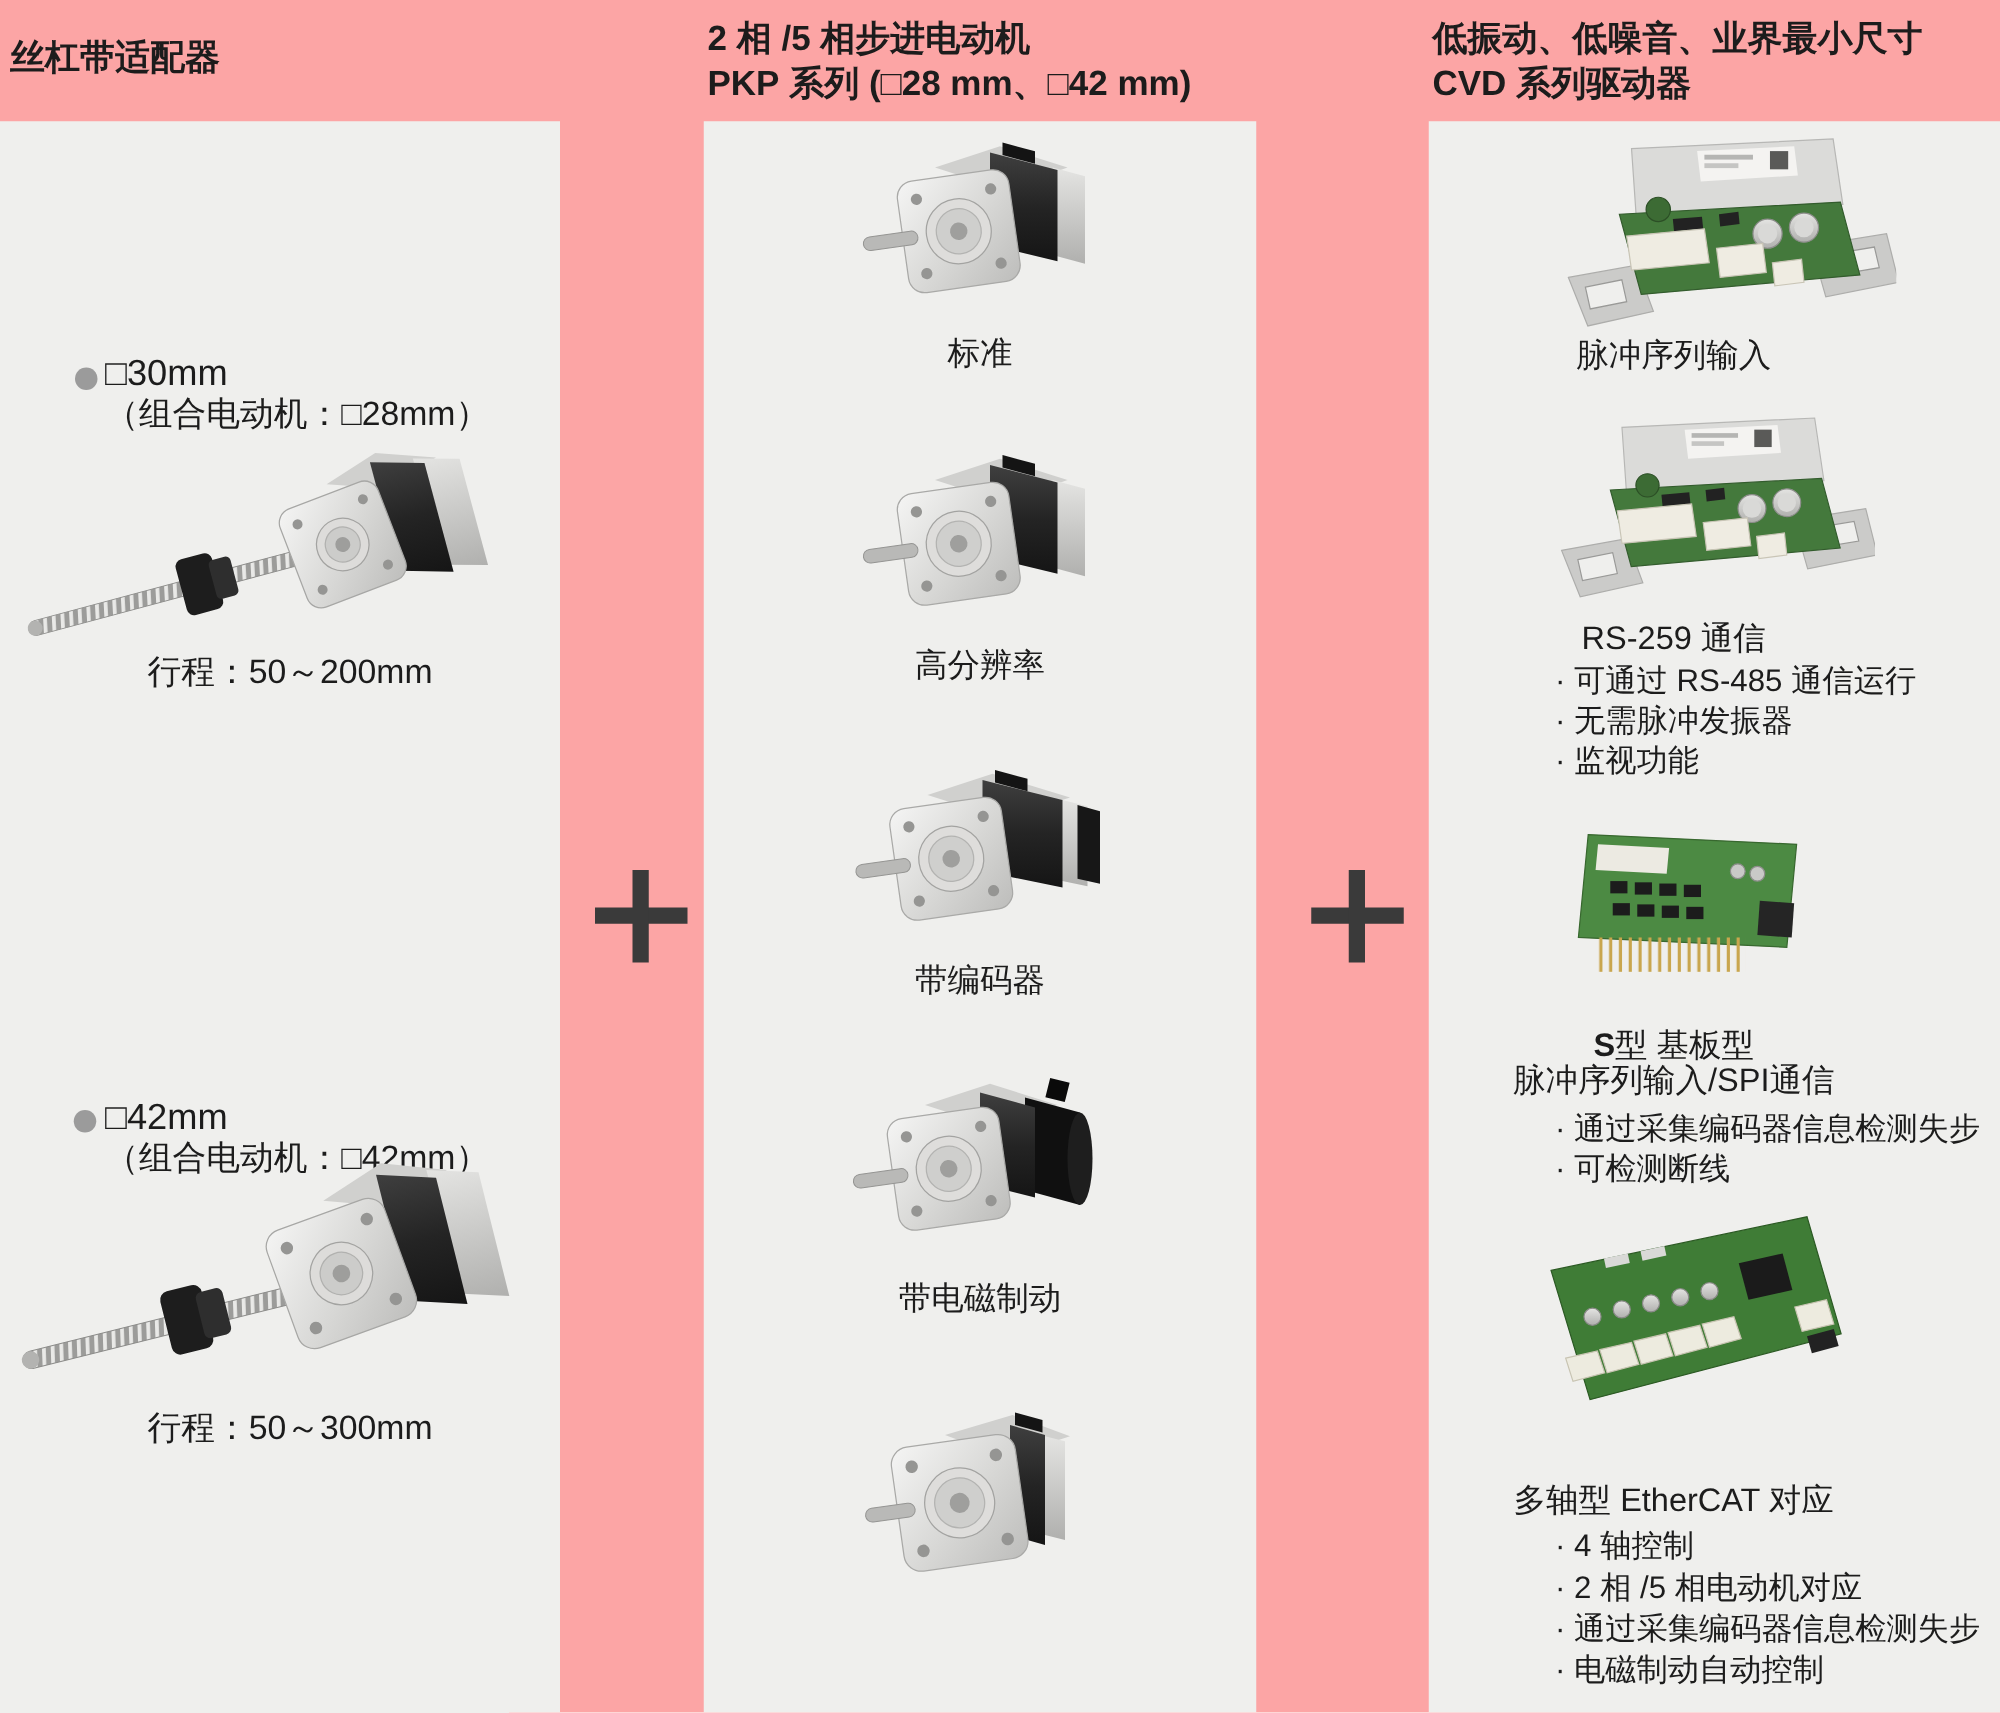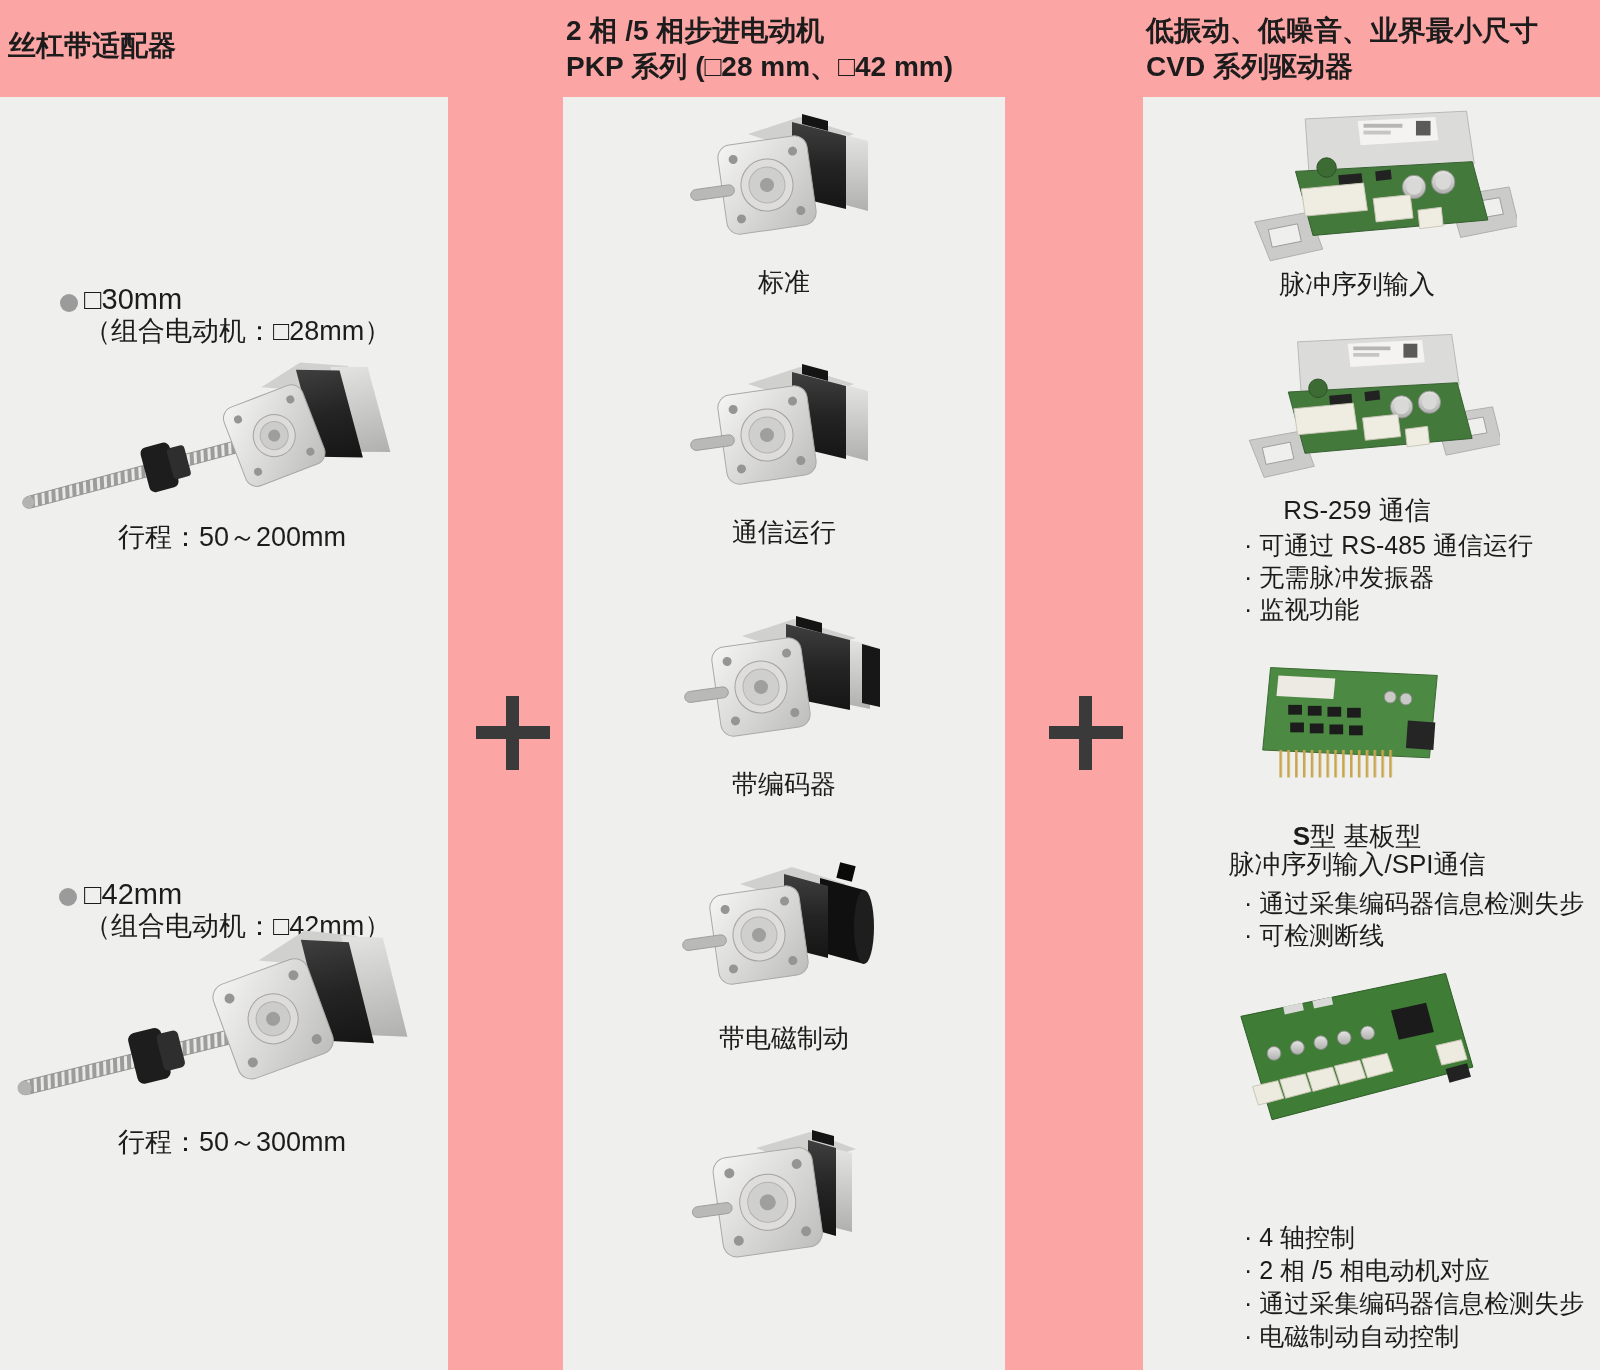--- a/index.html
+++ b/index.html
@@ -15,21 +15,21 @@
   .title{font-size:28px;font-weight:600;}
   .title .bold{font-weight:800;}
   .lbl{font-size:26px;margin-top:22px;}
   .bul{font-size:25px;}
   .sz{font-size:29px;font-weight:500;}
   .cmb{font-size:27px;}
   .stk{font-size:27px;}
   .sec-title{font-size:26px;font-weight:500;}
   .sec-title .bold{font-weight:800;}
   .center-mid{left:563px;width:442px;text-align:center;}
-  .center-right{left:1143px;width:392px;text-align:center;margin-left:18px;}
+  .center-right{left:1143px;width:392px;text-align:center;}
   .dot{position:absolute;width:18px;height:18px;border-radius:50%;background:#9b9b9b;}
   .plus{position:absolute;width:74px;height:74px;}
   .plus::before{content:"";position:absolute;left:0;top:30px;width:74px;height:13px;background:#3a3a3a;}
   .plus::after{content:"";position:absolute;left:30px;top:0;width:13px;height:74px;background:#3a3a3a;}
   .img{position:absolute;}
 </style>
 </head>
 <body>
 
 <div id="canvas">
@@ -164,21 +164,21 @@
           <circle cx="93" cy="47" r="4.5" fill="#959593"></circle>
         <circle cx="33" cy="107" r="4.5" fill="#959593"></circle>
           <circle cx="93" cy="107" r="4.5" fill="#959593"></circle>
         <rect x="-14" y="71.5" width="44" height="11" rx="5.5" fill="#b9b9b7" stroke="#959593" stroke-width="0.8"></rect>
         <circle cx="63" cy="77" r="26" fill="#dedddb" stroke="#a3a3a1"></circle>
         <circle cx="63" cy="77" r="18" fill="#cfcfcd" stroke="#b3b3b1"></circle>
         <circle cx="63" cy="77" r="7" fill="#9f9f9d"></circle>
       </g>
     </g>
   </svg>
-  <div class="t lbl center-mid" style="top:494px">通信运行</div>
+  <div class="t lbl center-mid" style="top:494px">高分辨率</div>
 
   <svg class="img" style="left:682px;top:608px" width="212" height="132" viewBox="0 0 212 132">
     <g transform="translate(16,2)">
       <polygon points="44,26 96,9 158,28 104,45" fill="#d0d0ce"></polygon>
       <polygon points="148,29 172,35 172,99 148,94" fill="url(#gSilver)"></polygon>
       <polygon points="164,34 182,39 182,97 164,93" fill="#171717"></polygon>
       <polygon points="88,14 152,30 152,100 88,87" fill="url(#gDark)"></polygon>
       <polygon points="98,6 124,13 124,23 98,16" fill="#141414"></polygon>
       <g transform="rotate(-8 63 77)">
         <rect x="18" y="32" width="90" height="90" rx="13" fill="url(#gPlate)" stroke="#a9a9a7"></rect>
@@ -320,18 +320,19 @@
     <polygon points="38,138 64,132 70,150 44,157" fill="#edebdf" stroke="#c8c4b2"></polygon>
     <polygon points="66,131 92,125 98,143 72,150" fill="#edebdf" stroke="#c8c4b2"></polygon>
     <polygon points="94,124 120,118 126,136 100,143" fill="#edebdf" stroke="#c8c4b2"></polygon>
     <polygon points="122,117 148,111 154,129 128,136" fill="#edebdf" stroke="#c8c4b2"></polygon>
     <polygon points="150,110 176,104 182,122 156,129" fill="#edebdf" stroke="#c8c4b2"></polygon>
     <polygon points="226,96 252,90 258,110 232,116" fill="#edebdf" stroke="#c8c4b2"></polygon>
     <polygon points="236,120 258,114 262,128 240,134" fill="#222222"></polygon>
     <rect x="70" y="54" width="20" height="8" fill="#d9d9d7" transform="rotate(-12 80 58)"></rect>
     <rect x="100" y="48" width="20" height="8" fill="#d9d9d7" transform="rotate(-12 110 52)"></rect>
   </svg>
+  <div class="t sec-title center-right" style="top:1184px">多轴型 EtherCAT 对应</div>
   <div class="t bul" style="left:1244px;top:1222px">· 4 轴控制</div>
   <div class="t bul" style="left:1244px;top:1255px">· 2 相 /5 相电动机对应</div>
   <div class="t bul" style="left:1244px;top:1288px">· 通过采集编码器信息检测失步</div>
   <div class="t bul" style="left:1244px;top:1321px">· 电磁制动自动控制</div>
 
 </div>
 
 </body></html>

